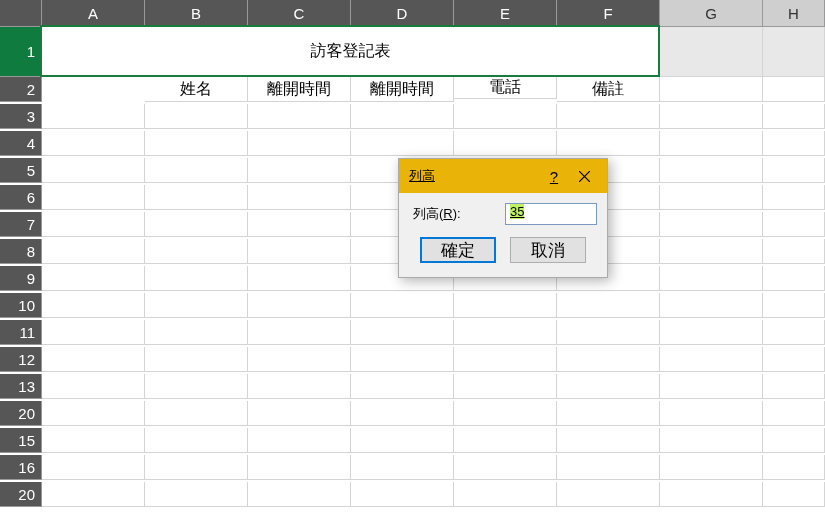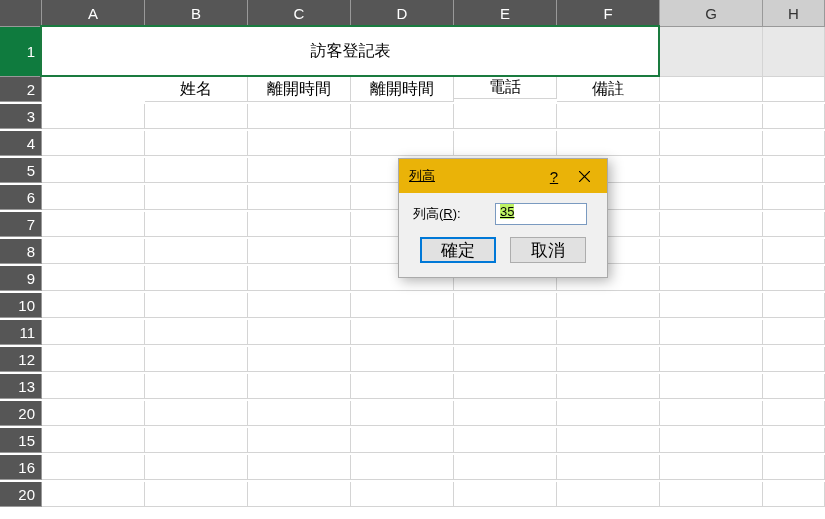--- a/index.html
+++ b/index.html
@@ -104,21 +104,21 @@
     .dialog-help, .dialog-close {
       width: 30px; height: 22px;
       display: flex;
       align-items: center;
       justify-content: center;
       font-size: 15px;
       cursor: default;
     }
     .dialog-close svg { width: 11px; height: 11px; }
     .dialog-body {
-      padding: 10px 20px 6px 14px;
+      padding: 10px 10px 6px 14px;
       display: flex;
       align-items: center;
       gap: 14px;
     }
     .dialog-label { flex: 1; font-size: 13px; }
     .dialog-label u { text-decoration: underline; }
     .dialog-input {
       width: 92px;
       height: 22px;
       border: 1px solid #7a9ac0;

